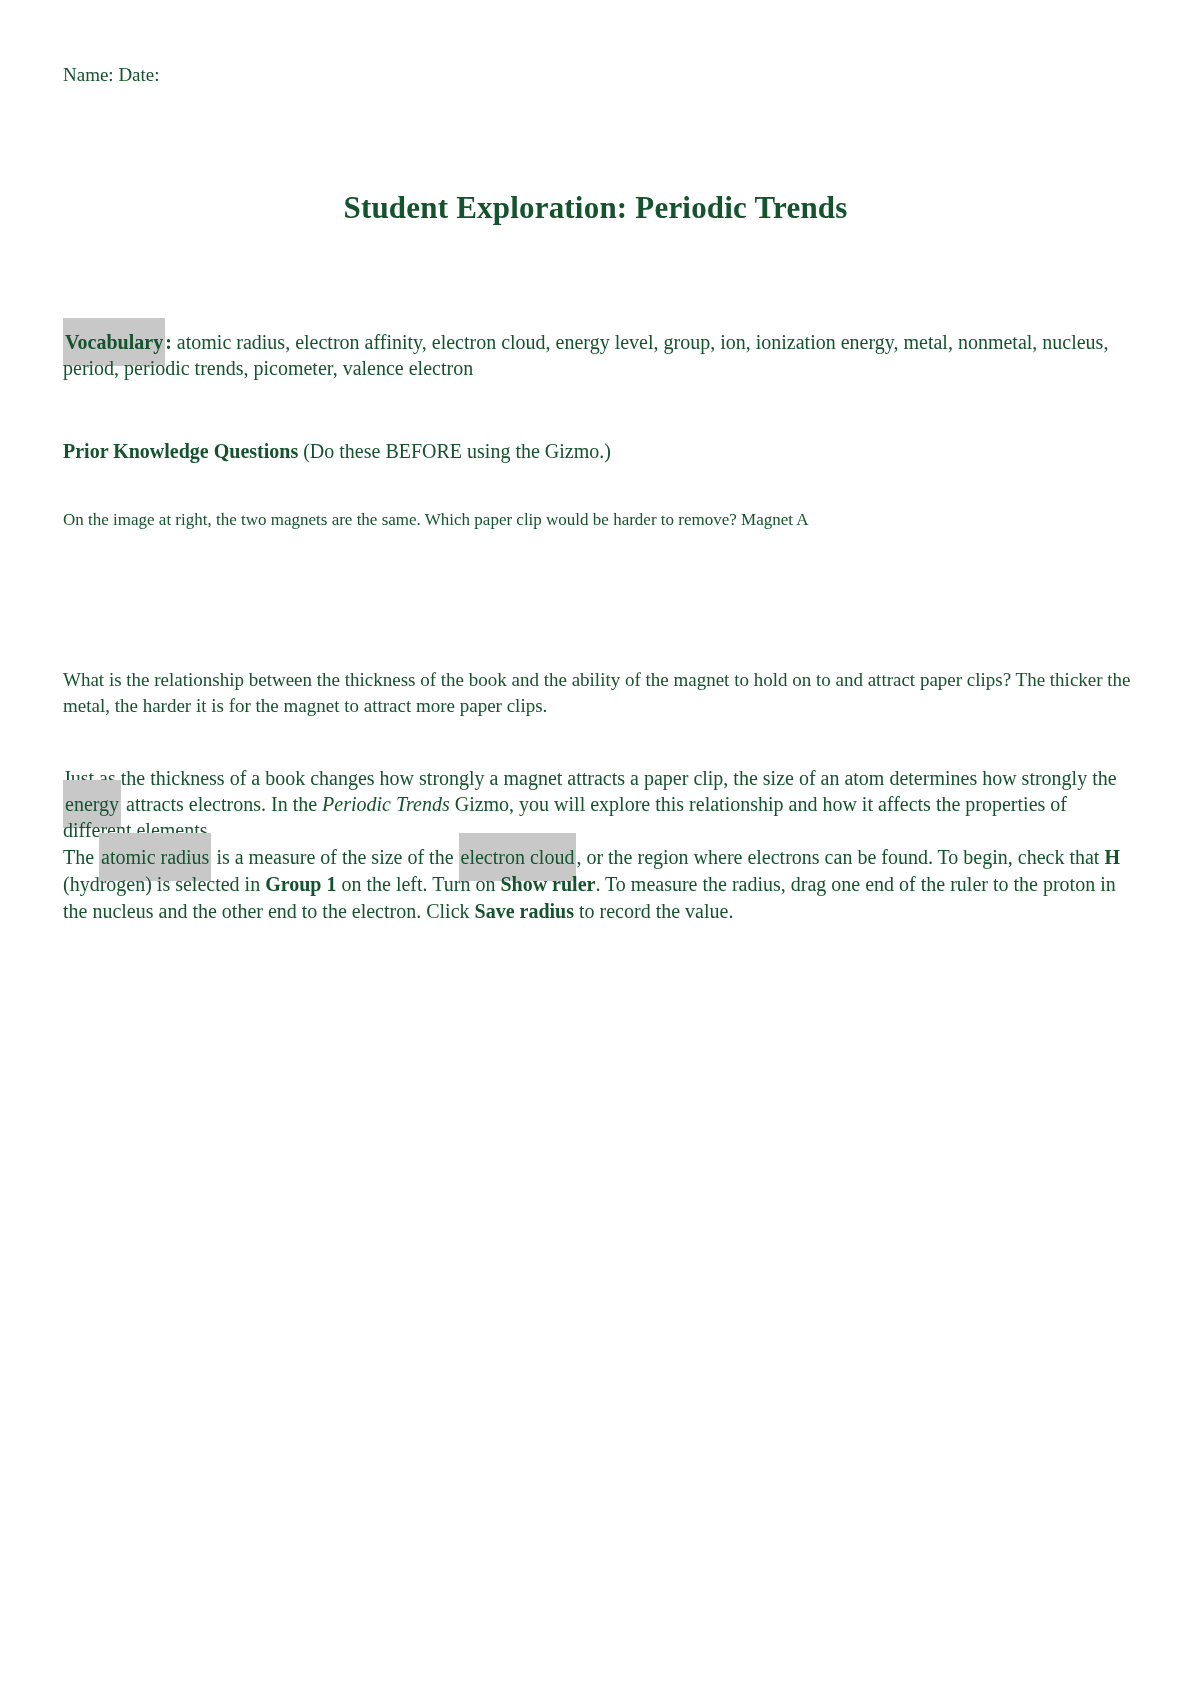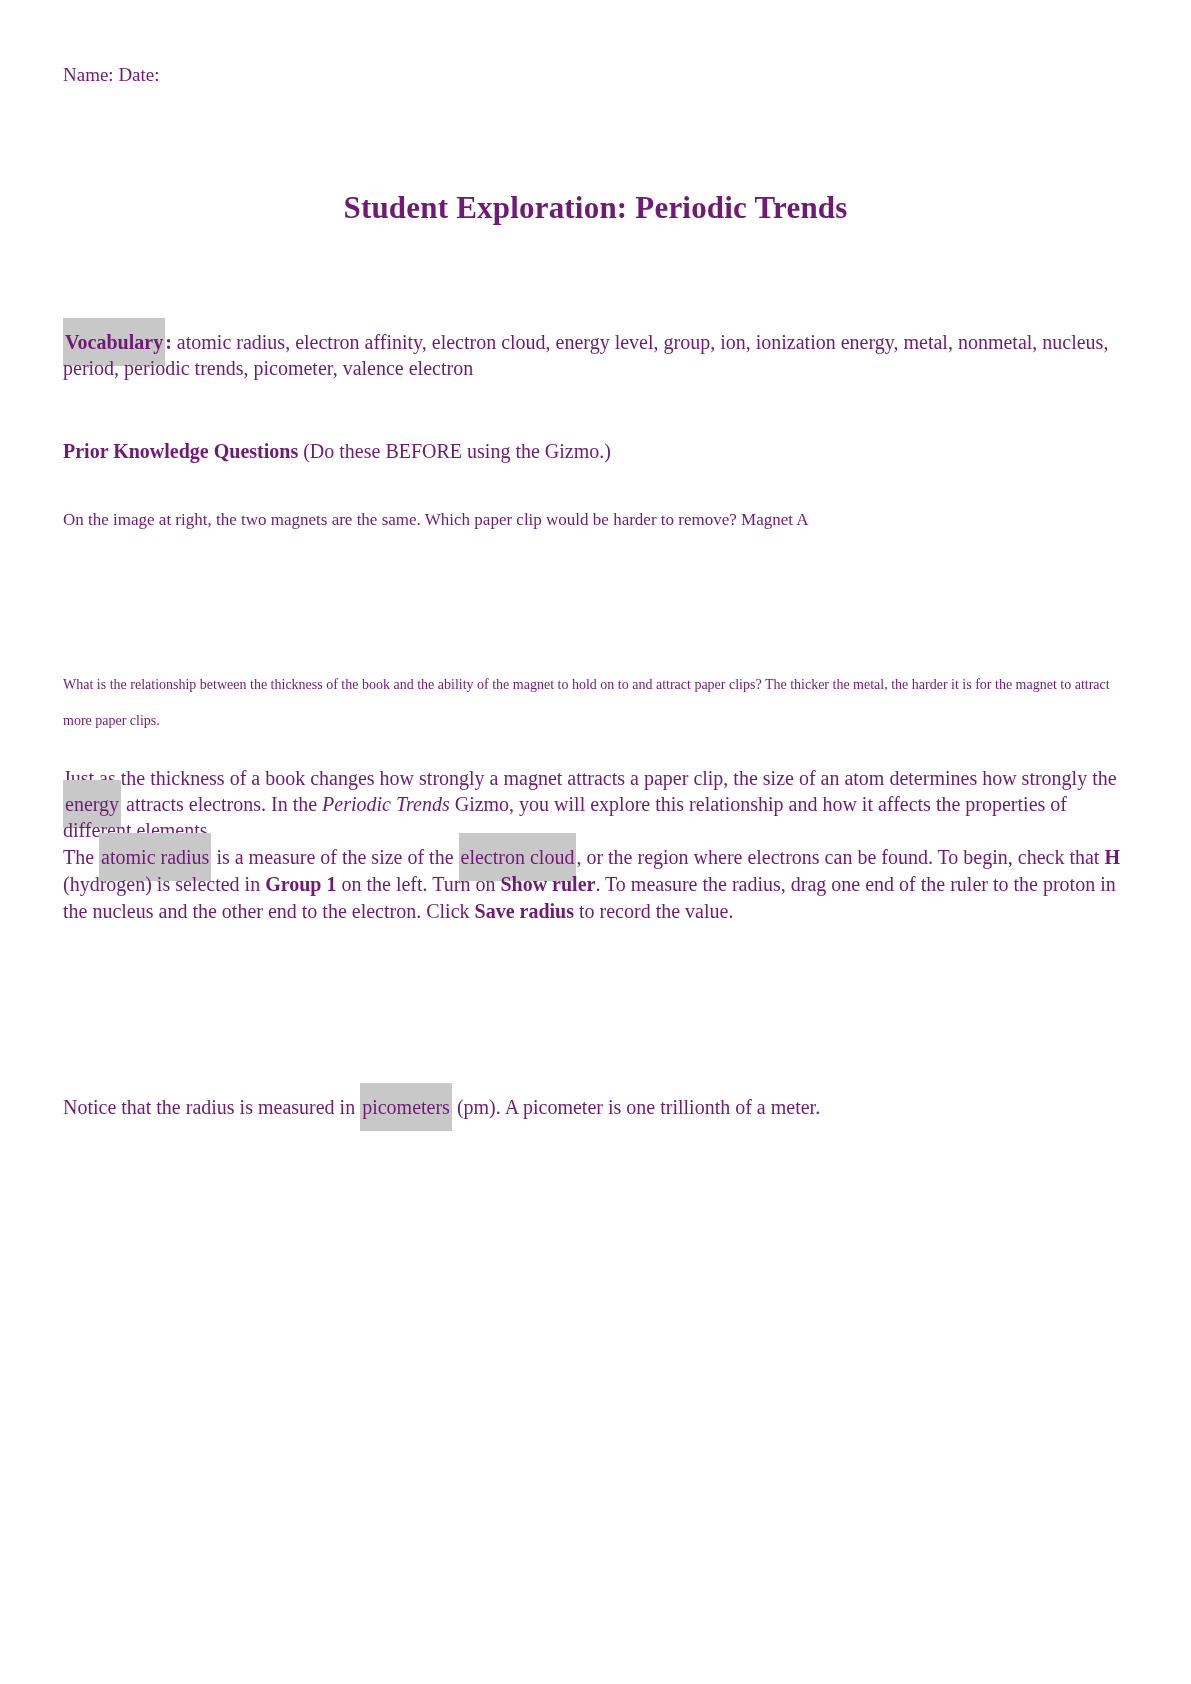--- a/index.html
+++ b/index.html
@@ -6,21 +6,21 @@
     margin: 0;
     padding: 0;
     background: #e8e8e8;
   }
   .page {
     position: relative;
     width: 1191px;
     height: 1684px;
     margin: 0 auto;
     background: #ffffff;
-    color: #701a75;
+    color: #14532d;
     font-family: "Liberation Serif", serif;
     overflow: hidden;
   }
   .block {
     position: absolute;
     left: 63px;
     right: 55px;
   }
   .doc-header {
     top: 64px;
@@ -40,21 +40,21 @@
     font-size: 20px;
     line-height: 26px;
   }
   .pk-heading {
     top: 439px;
     font-size: 20px;
     line-height: 25px;
   }
   .q1 { top: 466px; font-size: 17px; line-height: 23px; margin-top: 42px; }
   .q2 { top: 576px; font-size: 17px; line-height: 23px; }
-  .q3 { top: 667px; font-size: 14px; line-height: 36px; }
+  .q3 { top: 667px; font-size: 19px; line-height: 26px; }
   .warmup-heading {
     top: 738px;
     font-size: 20px;
     font-weight: bold;
   }
   .warmup-para1 {
     top: 765px;
     font-size: 20px;
     line-height: 26px;
   }
@@ -106,17 +106,14 @@
 
   <div class="block warmup-para1">
     <span>Just as the thickness of a book changes how strongly a magnet attracts a paper clip, the size of an atom determines how strongly the </span><span class="hl">energy</span><span> attracts electrons. In the </span><span class="italic">Periodic Trends</span><span> Gizmo, you will explore this relationship and how it affects the properties of different elements.</span>
   </div>
 
   <div class="block warmup-para2">
     <span>The </span><span class="hl">atomic radius</span><span> is a measure of the size of the </span><span class="hl">electron cloud</span><span>, or the region where electrons can be found. To begin, check that </span><span class="bold">H</span><span> (hydrogen) is selected in </span><span class="bold">Group 1</span><span> on the left. Turn on </span><span class="bold">Show ruler</span><span>. To measure the radius, drag one end of the ruler to the proton in the nucleus and the other end to the electron. Click </span><span class="bold">Save radius</span><span> to record the value.</span>
   </div>
 
 
-  <div class="block notice">
-    <span>Notice that the radius is measured in </span><span class="hl">picometers</span><span> (pm). A picometer is one trillionth of a meter.</span>
-  </div>
 
 </div>
 
 </body></html>

